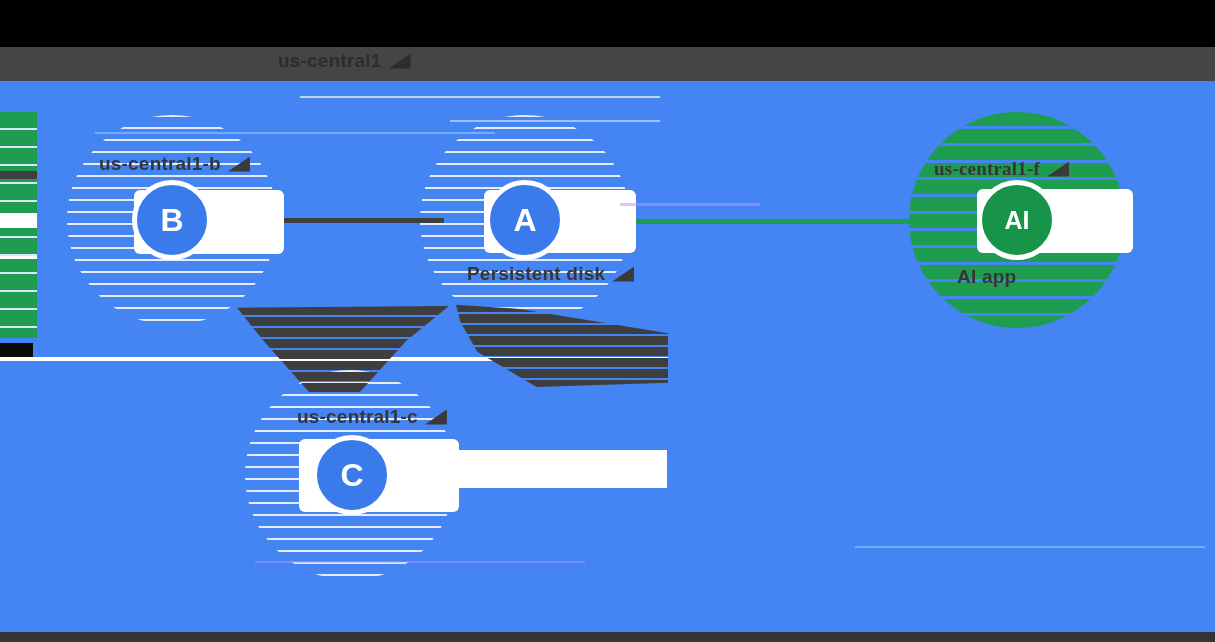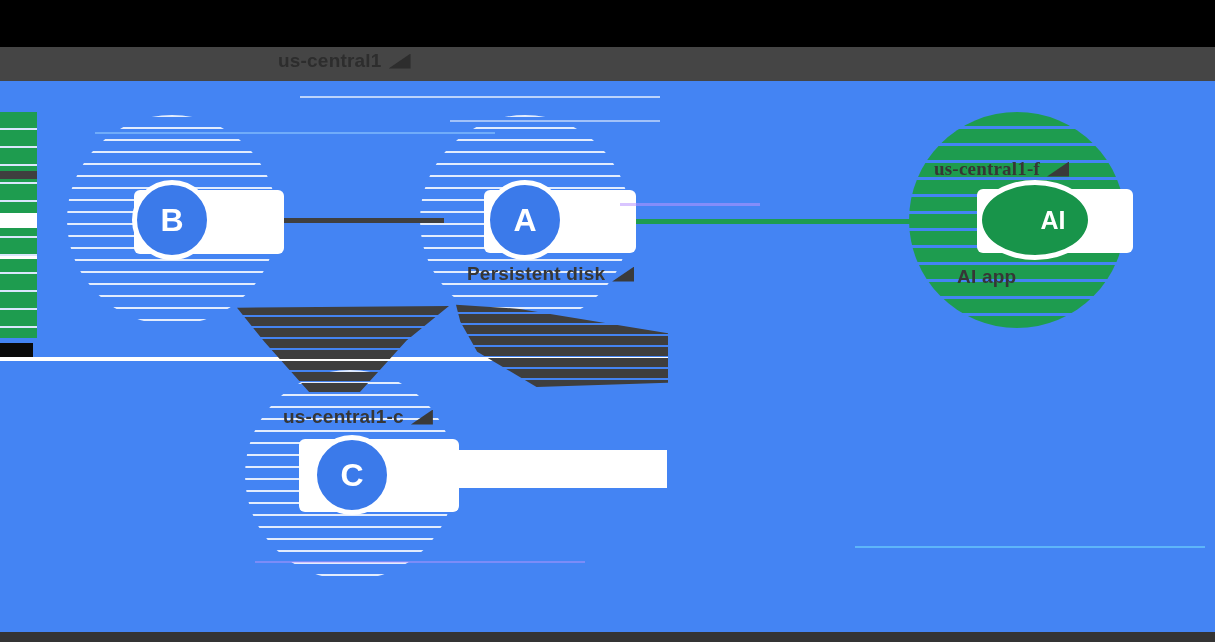--- a/index.html
+++ b/index.html
@@ -29,21 +29,21 @@
       #1E9C4F 0 14px, rgba(30,156,79,0) 14px 17px);}
 
   
   .pill{background:#fff;border-radius:6px;}
 
   
   .node{width:70px;height:70px;border-radius:50%;border:5px solid #fff;
     display:flex;align-items:center;justify-content:center;
     color:#fff;font-weight:bold;font-size:32px;}
   .node-blue{background:#3B7AEA;}
-  .node-green{background:#18944A;font-size:25px;padding-left:36px;}
+  .node-green{background:#18944A;font-size:25px;}
 
   
   .link-dark{background:#3F3F3F;}
   .link-green{background:#1E9C4F;}
 
   
   .arrow{background:repeating-linear-gradient(180deg,
       #3E3E3E 0 9px, rgba(62,62,62,0) 9px 11px);}
   .arrow-l{clip-path:polygon(0 2%,100% 0,80% 40%,58% 100%,34% 100%,13% 42%);}
   .arrow-r{clip-path:polygon(0 2%,30% 7%,100% 36%,100% 95%,38% 100%,10% 58%,2% 22%);}
@@ -98,21 +98,25 @@
   <div class="abs node node-blue" style="left:485px;top:180px;">
     <span>A</span>
   </div>
   <div class="abs node node-blue" style="left:312px;top:435px;">
     <span>C</span>
   </div>
   <div class="abs node node-green" style="left:977px;top:180px;">
     <span>AI</span>
   </div>
 
-  <div class="abs lbl" style="left:283px;top:406px;">
+  <div class="abs lbl" style="left:99px;top:153px;">
+    <span>us-central1-b</span>
+    <span class="tri"></span>
+  </div>
+  <div class="abs lbl" style="left:297px;top:406px;">
     <span>us-central1-c</span>
     <span class="tri"></span>
   </div>
   <div class="abs lbl" style="left:934px;top:158px;font-family:Liberation Serif, serif;">
     <span>us-central1-f</span>
     <span class="tri"></span>
   </div>
 
   <div class="abs lbl" style="left:467px;top:263px;">
     <span>Persistent disk</span>

